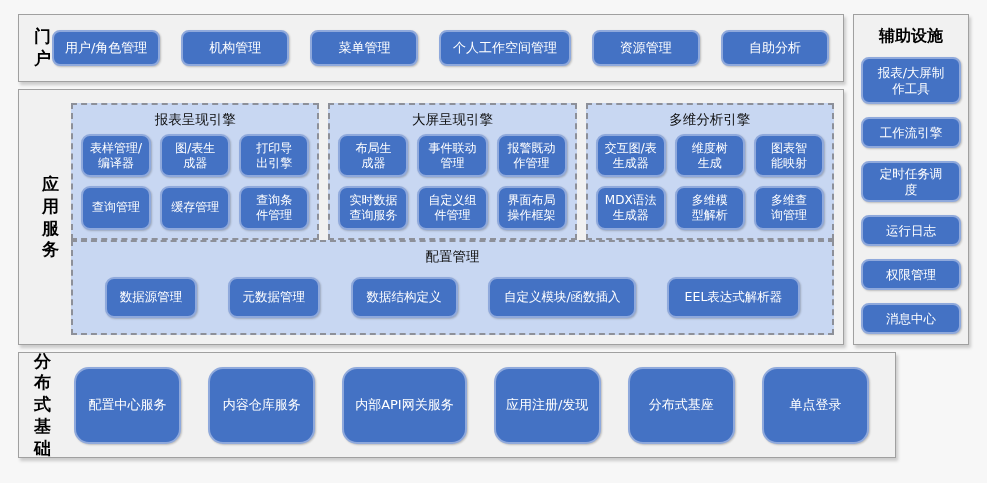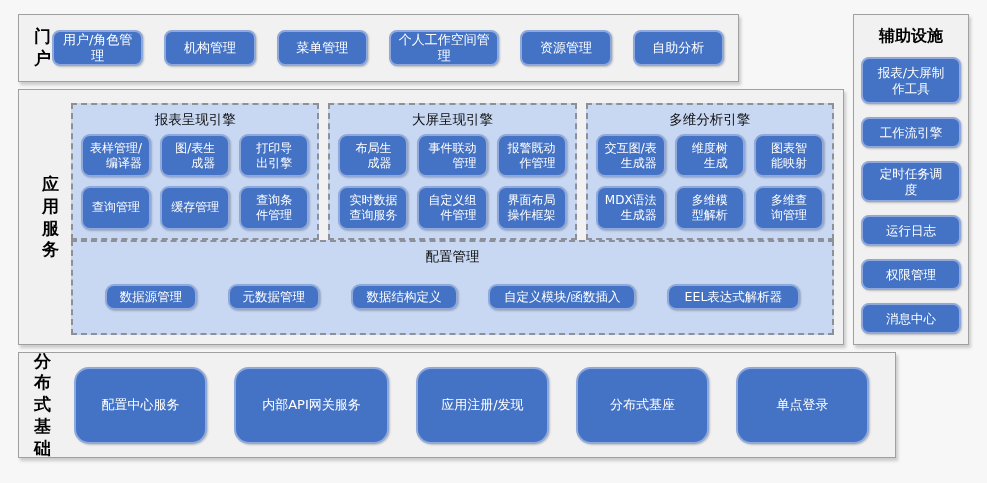--- a/index.html
+++ b/index.html
@@ -19,37 +19,37 @@
     width:19px;word-break:break-all;text-align:center;flex:0 0 auto;
   }
   .btn{
     box-sizing:border-box;
     background:#4472c4;border:2px solid #8fa9dc;border-radius:9px;
     color:#ffffff;display:flex;align-items:center;justify-content:center;
     text-align:center;white-space:pre-line;line-height:1.25;
     box-shadow:1px 1px 2px rgba(0,0,0,0.22);
   }
   
-  .portal{left:18px;top:14px;width:721px;height:68px;display:flex;align-items:center;padding:0 14px;}
+  .portal{left:18px;top:14px;width:826px;height:68px;display:flex;align-items:center;padding:0 14px;}
   .portal-btns{flex:1;display:flex;gap:21px;margin-left:0;align-items:center;}
   .portal .btn{height:36px;font-size:13px;flex:1;border-radius:8px;padding:0 4px;}
   .portal .btn.wide{flex:1.24;}
   
   .app{left:18px;top:89px;width:826px;height:256px;}
   .app .v-label{position:absolute;left:22px;top:50%;transform:translateY(-50%);}
   .app-inner{position:absolute;left:52px;top:13px;right:9px;bottom:9px;display:flex;flex-direction:column;gap:0;}
   .panel{background:#c8d7f2;border:2px dashed #8d9099;box-sizing:border-box;}
   .engines{display:flex;gap:9px;flex:1.72;}
   .engine{flex:1;display:flex;flex-direction:column;padding:3px 8px 8px;}
   .panel-title{text-align:center;font-size:13.5px;color:#0d0d0d;padding:3px 0 5px;flex:0 0 auto;}
   .engine-grid{flex:1;display:grid;grid-template-columns:repeat(3,1fr);gap:9px;}
-  .engine .btn{font-size:12px;padding:1px 2px;text-align:right;}
+  .engine .btn{font-size:12px;padding:1px 2px;}
   .config{flex:1;display:flex;flex-direction:column;padding:3px 32px 9px;}
   .config-row{flex:1;display:flex;align-items:center;justify-content:space-between;gap:18px;}
-  .config .btn{height:26px;font-size:12.5px;padding:0 6px;}
+  .config .btn{height:41px;font-size:12.5px;padding:0 6px;}
   
   .aux{left:853px;top:14px;width:116px;height:331px;display:flex;flex-direction:column;align-items:center;padding:9px 7px 10px;}
   .aux-title{font-weight:bold;font-size:16px;color:#000;margin:2px 0 4px;flex:0 0 auto;}
   .aux-btns{width:100%;flex:1;display:flex;flex-direction:column;justify-content:space-between;gap:12px;padding-top:6px;box-sizing:border-box;}
   .aux .btn{min-height:31px;font-size:12.5px;border-radius:8px;padding:3px 14px;}
   .aux .btn.tall{min-height:47px;}
   
   .dist{left:18px;top:352px;width:878px;height:106px;display:flex;align-items:center;padding:0 26px 0 14px;}
   .dist-btns{flex:1;display:flex;gap:27px;margin-left:22px;align-items:flex-end;}
   .dist .btn{height:77px;font-size:13px;flex:1;border-radius:15px;padding:0 4px;}
@@ -152,18 +152,19 @@
     <div class="btn">运行日志</div>
     <div class="btn">权限管理</div>
     <div class="btn">消息中心</div>
   </div>
 </div>
 
 <div class="sec dist">
   <div class="v-label">分布式基础</div>
   <div class="dist-btns">
     <div class="btn">配置中心服务</div>
+    <div class="btn">内容仓库服务</div>
     <div class="btn wide">内部API网关服务</div>
     <div class="btn">应用注册/发现</div>
     <div class="btn">分布式基座</div>
     <div class="btn">单点登录</div>
   </div>
 </div>
 
 </body></html>

